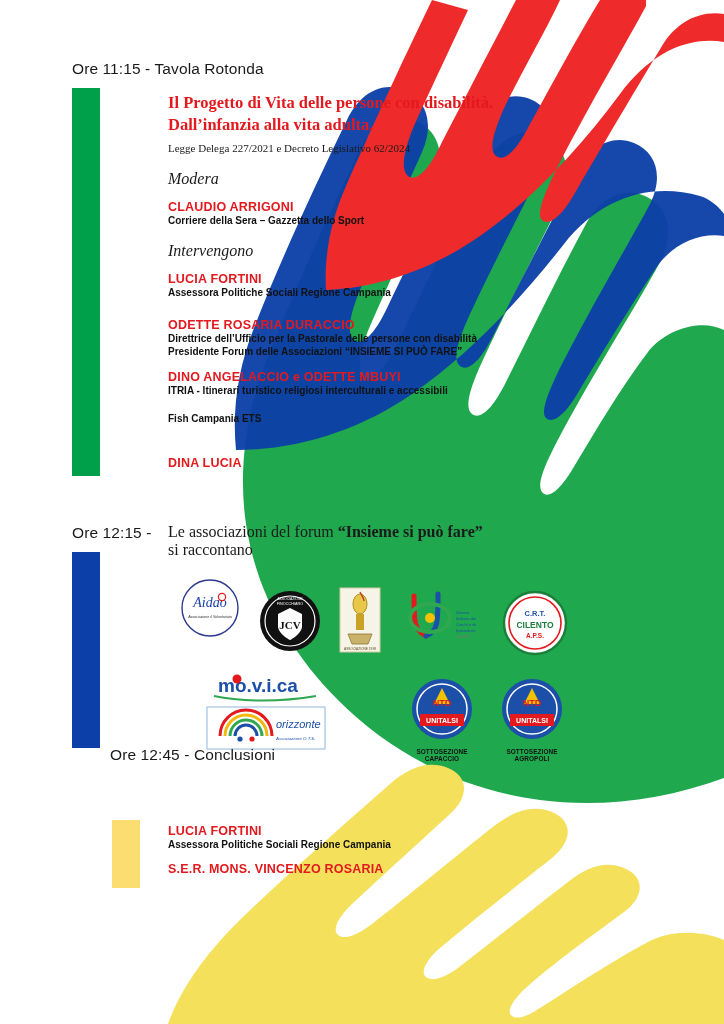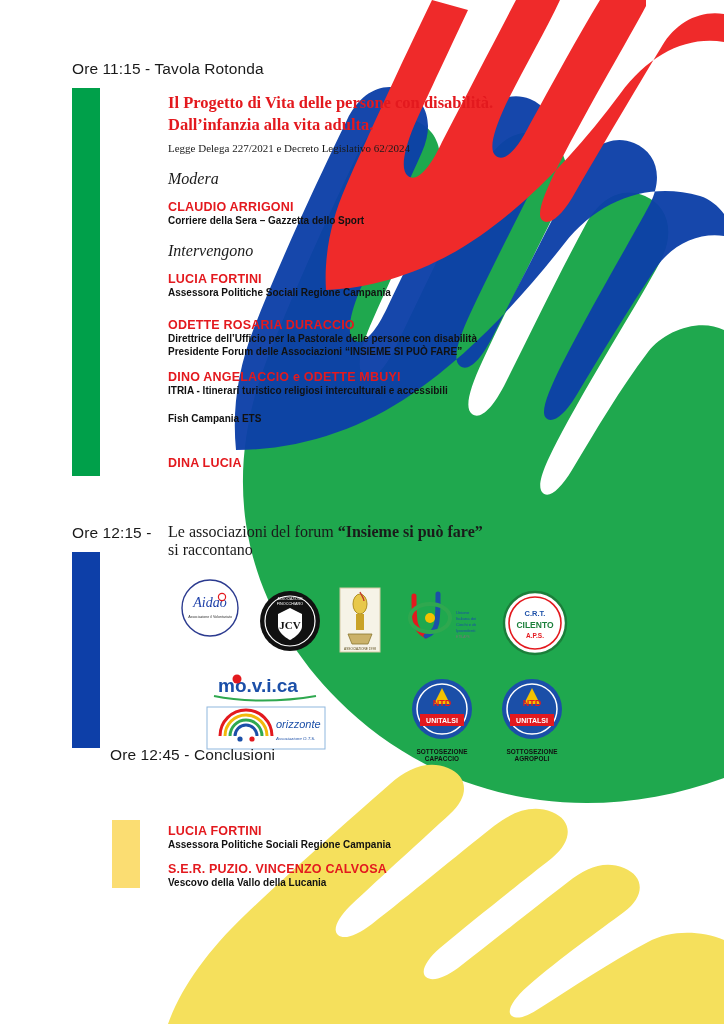--- a/index.html
+++ b/index.html
@@ -305,18 +305,17 @@
     </div>
 
     <div class="bar bar-yellow" style="left:112px; top:820px; height:68px;"></div>
 
     <div class="block" style="left:168px; top:824px; width:440px;">
       <div class="person">LUCIA FORTINI</div>
       <div class="person-desc">Assessora Politiche Sociali Regione Campania</div>
     </div>
 
     <div class="block" style="left:168px; top:862px; width:440px;">
-      <div class="person">S.E.R. PUZIO. VINCENZO CALVOSA</div>
-      <div class="person-desc">Vescovo della Vallo della Lucania</div>
+      <div class="person">S.E.R. MONS. VINCENZO ROSARIA</div>
     </div>
 
   </div>
 </div>
 
 </body></html>

